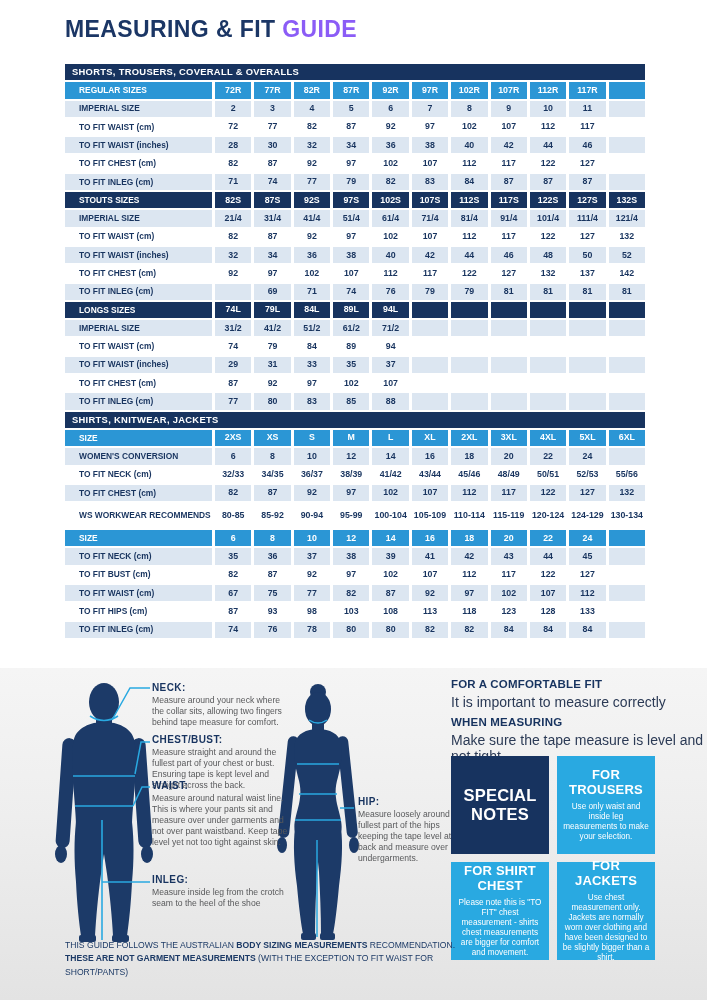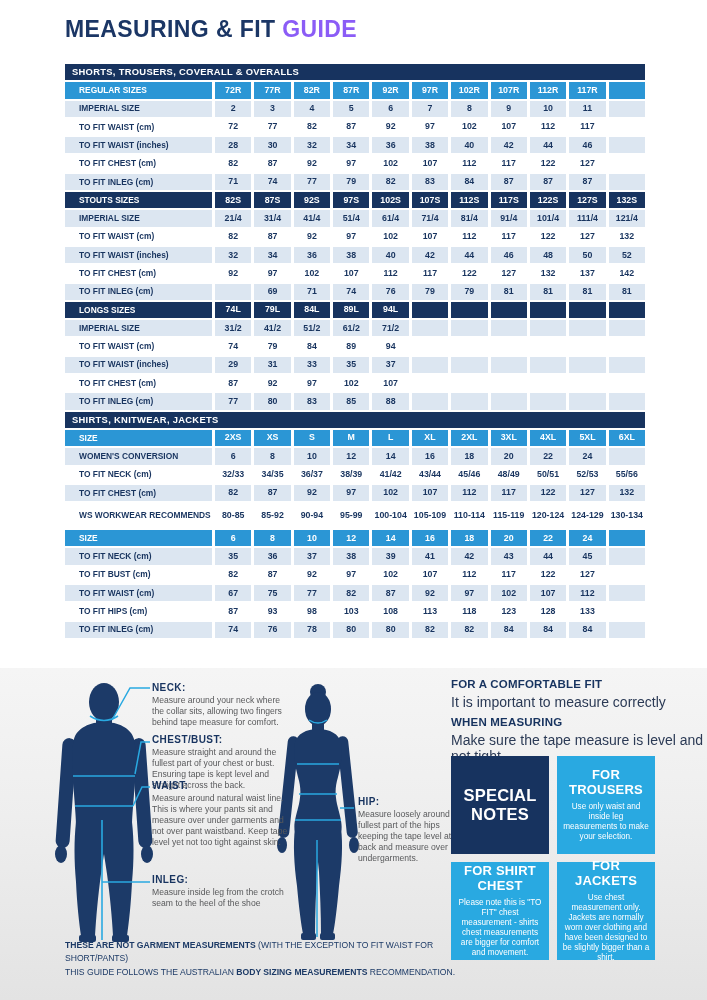--- a/index.html
+++ b/index.html
@@ -539,16 +539,16 @@
       <div class="bx-title">FOR SHIRT CHEST</div>
       <div class="bx-text">Please note this is "TO FIT" chest measurement - shirts chest measurements are bigger for comfort and movement.</div>
     </div>
     <div class="info-box box-light">
       <div class="bx-title">FOR JACKETS</div>
       <div class="bx-text">Use chest measurement only. Jackets are normally worn over clothing and have been designed to be slightly bigger than a shirt.</div>
     </div>
   </div>
 
   <div class="guide-footer">
+    <div><span>THIS GUIDE FOLLOWS THE AUSTRALIAN </span><b>BODY SIZING MEASUREMENTS</b><span> RECOMMENDATION.</span></div>
     <div><b>THESE ARE NOT GARMENT MEASUREMENTS</b><span> (WITH THE EXCEPTION TO FIT WAIST FOR SHORT/PANTS)</span></div>
-    <div><span>THIS GUIDE FOLLOWS THE AUSTRALIAN </span><b>BODY SIZING MEASUREMENTS</b><span> RECOMMENDATION.</span></div>
   </div>
 </div>
 
 </body></html>

